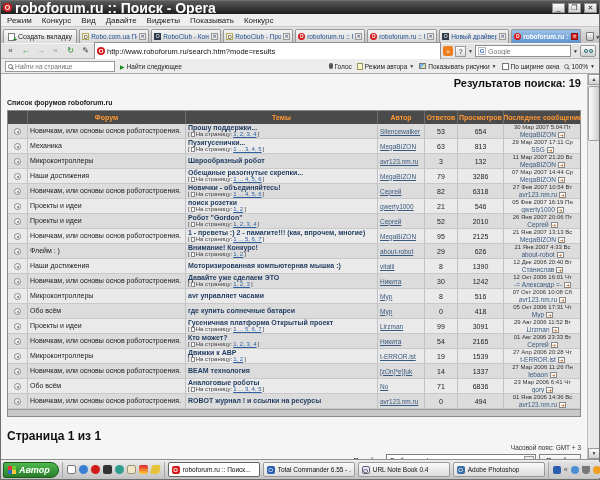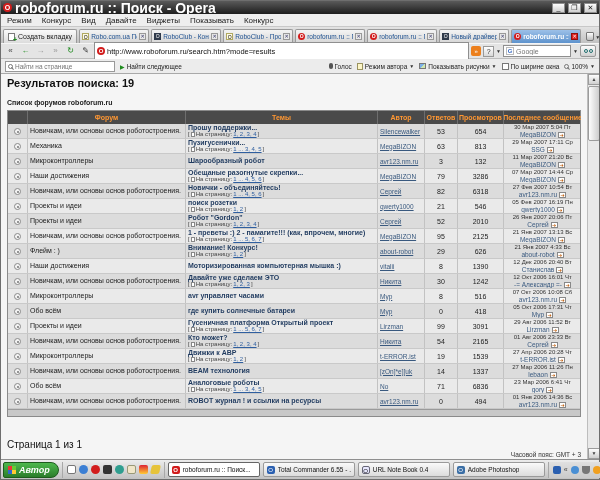--- a/index.html
+++ b/index.html
@@ -39,21 +39,21 @@
   
   .addressbar { height:16px; background:#e4e4e4; border-top:1px solid #f5f5f5; border-bottom:1px solid #bdbdbd; display:flex; align-items:center; padding:0 3px; gap:2px; flex:none; }
   .navbtn { width:13px; height:12px; font-size:8px; line-height:11px; text-align:center; flex:none; color:#444; }
   .navbtn.green { color:#1d8a1d; }
   .navbtn.dim { color:#9a9a9a; }
   .addr-field { flex:1; height:16px; background:#fff; border:1px solid #8f8f8f; display:flex; align-items:center; gap:2px; padding:8px 2px; min-width:0; }
   .addr-field input { border:none; outline:none; font-size:7.5px; color:#111; width:100%; font-family:"Liberation Sans", sans-serif; background:transparent; }
   .mini { width:8px; height:8px; flex:none; font-size:6px; line-height:8px; text-align:center; }
   .rss-badge { width:10px; height:10px; background:#ec7f1c; border-radius:2px; color:#fff; font-size:6px; line-height:10px; text-align:center; flex:none; }
   .help-btn { width:11px; height:11px; background:linear-gradient(#fff,#d9d9d9); border:1px solid #999; font-size:7px; line-height:9px; text-align:center; color:#333; flex:none; }
-  .g-field { width:68px; height:12px; background:#fff; border:1px solid #8f8f8f; display:flex; align-items:center; gap:2px; padding:0 2px; flex:none; }
+  .g-field { width:96px; height:12px; background:#fff; border:1px solid #8f8f8f; display:flex; align-items:center; gap:2px; padding:0 2px; flex:none; }
   .g-ico { width:8px; height:8px; border:1px solid #bbb; color:#3367c2; font-size:6px; font-weight:bold; line-height:7px; text-align:center; flex:none; }
   .g-field input { border:none; outline:none; font-size:7px; color:#888; width:100%; font-family:"Liberation Sans", sans-serif; background:transparent; }
   .glasses { width:16px; height:12px; background:linear-gradient(#fdfdfd,#cfcfcf); border:1px solid #999; border-radius:2px; display:flex; align-items:center; justify-content:center; gap:1px; flex:none; }
   .glasses i { width:4px; height:4px; border:1px solid #1f6f6f; border-radius:50%; }
 
   
   .findbar { height:15px; background:#ececec; border-bottom:1px solid #a9a9a9; display:flex; align-items:center; padding:0 4px; gap:5px; flex:none; }
   .find-field { width:110px; height:11px; background:#fff; border:1px solid #999; display:flex; align-items:center; gap:2px; padding:0 2px; flex:none; }
   .magnifier { width:5px; height:5px; border:1px solid #777; border-radius:50%; position:relative; flex:none; }
   .magnifier::after { content:""; position:absolute; width:3px; height:1px; background:#777; bottom:-1px; right:-2px; transform:rotate(45deg); }
@@ -62,21 +62,21 @@
   .tri-green { color:#1d8a1d; font-size:6px; }
   .mic-ico { width:4px; height:6px; background:#555; border-radius:2px; }
   .doc-ico { width:6px; height:7px; background:#fdf6c8; border:1px solid #9a9360; }
   .pic-ico { width:7px; height:6px; background:linear-gradient(135deg,#7db2e8 50%,#cfe6b0 50%); border:1px solid #777; }
   .pagew-ico { width:7px; height:7px; background:#fff; border:1px solid #777; }
   .spacer { flex:1; }
 
   
   .content { flex:1; position:relative; background:#f5f5f5; overflow:hidden; }
   .page { position:absolute; left:0; top:0; right:12px; bottom:0; padding:3px 6px 0 6px; }
-  .page-heading { font-size:11px; font-weight:bold; color:#111; margin-bottom:2px; }
+  .page-heading { font-size:11px; font-weight:bold; color:#111; margin-bottom:2px;text-align:right; }
   .forum-list-link { font-size:7px; font-weight:bold; color:#222; text-decoration:none; display:inline-block; margin-bottom:4px; }
 
   .stable { width:574px; border:1px solid #8a8a8a; background:#dcdcdc; }
   .thead { display:flex; height:13px; background:#4a4a4a; }
   .thead > div { font-size:7px; font-weight:bold; color:#ff9732; display:flex; align-items:center; justify-content:center; border-right:1px solid #6e6e6e; overflow:hidden; white-space:nowrap; }
   .c1{width:20px;flex:none;} .c2{width:158px;flex:none;} .c3{width:192px;flex:none;} .c4{width:47px;flex:none;} .c5{width:33px;flex:none;} .c6{width:46px;flex:none;} .c7{width:77px;flex:none;border-right:none!important;}
   .trow { display:flex; height:15px; border-bottom:1px solid #c9c9c9; overflow:hidden; }
   .trow:nth-child(odd){ background:#dcdcdc; }
   .trow:nth-child(even){ background:#eaeaea; }
   .trow > div { border-right:1px solid #c2c2c2; overflow:hidden; padding:0 2px; display:flex; flex-direction:column; justify-content:center; }
@@ -90,21 +90,21 @@
   .pages-links { color:#2f5fa0; text-decoration:underline; }
   .author-link, .lastby-link { font-size:6.5px; color:#39597f; text-decoration:underline; line-height:7px; }
   .num-cell { font-size:7px; color:#222; align-items:center; }
   .last-cell { align-items:center; }
   .last-date { font-size:6px; color:#333; line-height:7px; white-space:nowrap; }
   .last-by { display:flex; align-items:center; gap:2px; line-height:7px; }
   .goto-ico { width:7px; height:6px; background:#fff; border:1px solid #888; color:#c06010; font-size:5px; line-height:5px; text-align:center; }
   .cat-bar { height:7px; background:#c8c8c8; border-top:1px solid #9a9a9a; }
 
   .below-table { width:574px; }
-  .page-of { font-size:10px; font-weight:normal; color:#111; margin-top:22px; }
+  .page-of { font-size:12px; font-weight:bold; color:#111; margin-top:12px; }
   .tz { font-size:6.5px; color:#333; text-align:right; margin-top:1px; }
   .jump-row { display:flex; align-items:center; justify-content:flex-end; gap:3px; margin-top:3px; }
   .jump-label { font-size:7px; color:#222; }
   .jump-select { width:150px; height:13px; background:#fff; border:1px solid #7f7f7f; display:flex; align-items:center; justify-content:space-between; padding:0 1px 0 3px; font-size:7px; color:#222; }
   .sel-arrow { width:10px; height:10px; background:linear-gradient(#f4f4f4,#cfcfcf); border:1px solid #999; font-size:5px; line-height:9px; text-align:center; color:#333; }
   .jump-btn { height:13px; background:linear-gradient(#fdfdfd,#d6d6d6); border:1px solid #7f7f7f; font-size:7px; color:#111; padding:0 6px; font-family:"Liberation Sans", sans-serif; }
 
   
   .vscroll { position:absolute; right:0; top:0; bottom:0; width:12px; background:#e9e9e9; border-left:1px solid #bdbdbd; }
   .sb-btn { width:12px; height:11px; background:linear-gradient(#fdfdfd,#cfcfcf); border:1px solid #9c9c9c; font-size:5px; line-height:9px; text-align:center; color:#444; }

